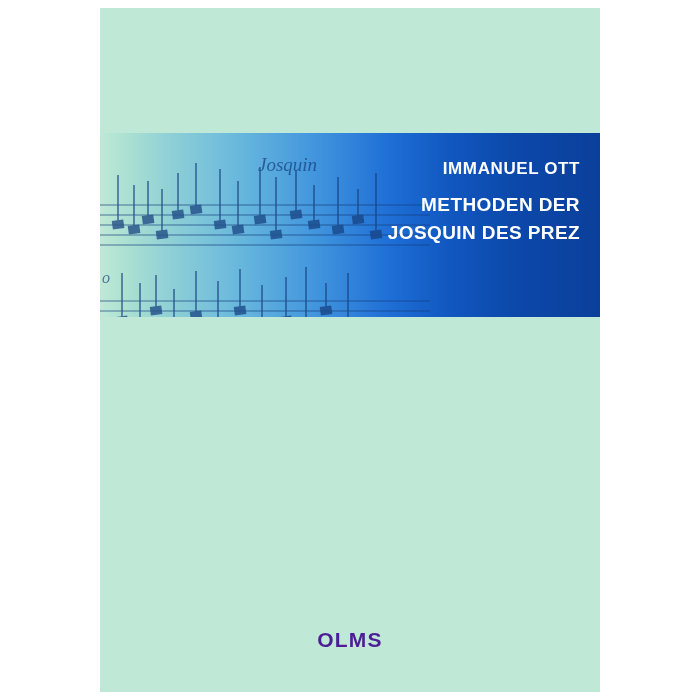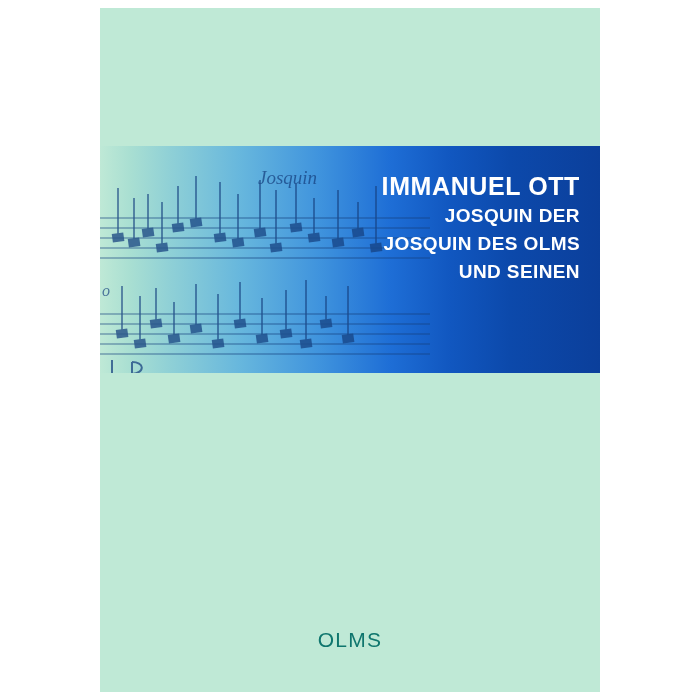--- a/index.html
+++ b/index.html
@@ -29,23 +29,23 @@
     width: 500px;
     height: 684px;
     background: #bfe9d6;
     overflow: hidden;
   }
 
   
   #band {
     position: absolute;
     left: 0;
-    top: 138px;
+    top: 125px;
     width: 500px;
-    height: 227px;
+    height: 184px;
     background: linear-gradient(90deg,
       #bfe9d6 0%,
       #a9dfd2 6%,
       #8fd0d6 14%,
       #67b7dd 28%,
       #3f93dd 44%,
       #1e6ed6 58%,
       #1157c0 70%,
       #0c49ab 82%,
       #0b3f9b 100%);
@@ -70,43 +70,44 @@
   #titleblock {
     position: absolute;
     right: 20px;
     top: 25px;
     width: 300px;
     text-align: right;
     color: #ffffff;
   }
 
   #author {
-    font-size: 25px;
+    font-size: 17px;
     font-weight: bold;
     letter-spacing: 0.6px;
     line-height: 1.25;
+    margin-bottom: 12px;
   }
 
   .title-line {
     font-size: 19px;
     font-weight: bold;
     letter-spacing: 0.4px;
     line-height: 1.46;
   }
 
   
   #publisher {
     position: absolute;
     left: 0;
     top: 620px;
     width: 500px;
     text-align: center;
-    color: #0f766e;
+    color: #4c1d95;
     font-size: 21px;
-    font-weight: normal;
+    font-weight: bold;
     letter-spacing: 1.2px;
   }
 </style>
 </head>
 <body>
 
 <div id="page">
 
   <div id="cover">
 
@@ -250,23 +251,22 @@
           </g>
 
           <text x="158" y="38" font-family="'Liberation Serif', serif" font-size="19" font-style="italic" fill="#16407f" opacity="0.85">Josquin</text>
 
           <text x="2" y="150" font-family="'Liberation Serif', serif" font-size="16" font-style="italic" fill="#16407f" opacity="0.8">o</text>
         </svg>
       </div>
 
       <div id="titleblock">
         <div id="author">IMMANUEL OTT</div>
-        <div class="title-line">JOSQUIN DER</div>
-        <div class="title-line">JOSQUIN DES OLMS</div>
-        <div class="title-line">UND SEINEN</div>
+        <div class="title-line">METHODEN DER</div>
+        <div class="title-line">JOSQUIN DES PREZ</div>
       </div>
 
     </div>
 
     <div id="publisher">OLMS</div>
 
   </div>
 </div>
 
 </body></html>

